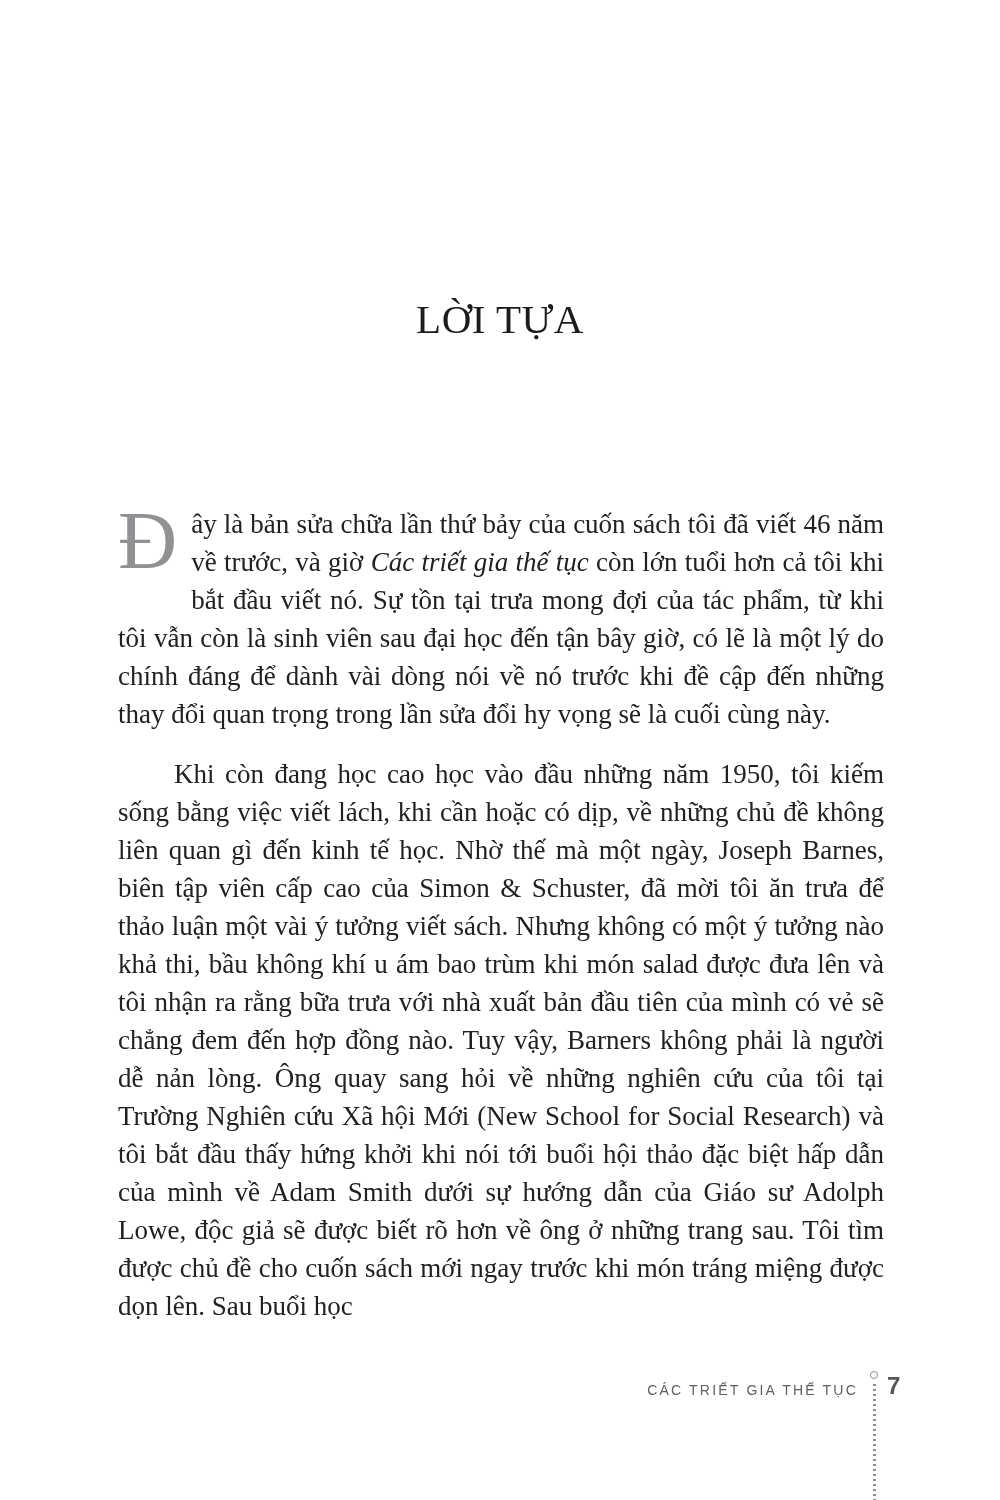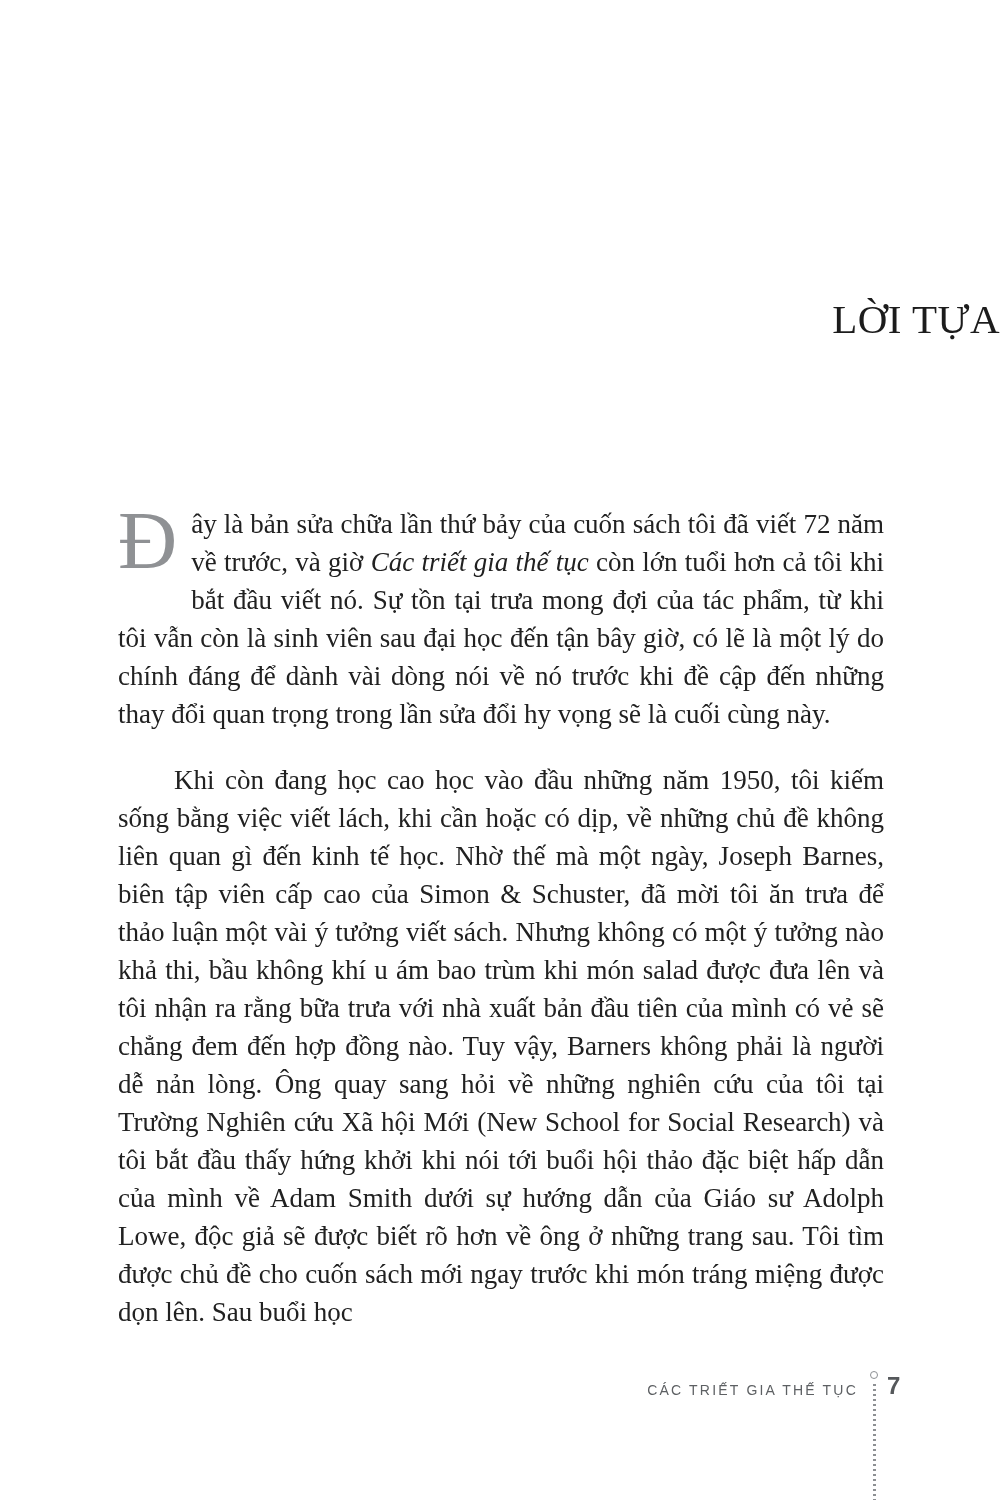--- a/index.html
+++ b/index.html
@@ -19,32 +19,32 @@
   
   .title-block {
     padding-top: 292px;
     text-align: center;
     color: #1c1c1c;
     font-size: 41px;
     line-height: 55px;
     letter-spacing: 0.5px;
     font-weight: 400;
   }
-  .title-line { display: block; text-align: right; }
+  .title-line { display: block; }
 
   
   .content {
     margin: 158px 116px 0 118px;
     font-size: 27px;
     line-height: 38px;
     color: #212121;
     text-align: justify;
   }
   .para { margin: 0; }
-  .para-indent { margin-top: 28px; text-indent: 56px; }
+  .para-indent { margin-top: 22px; text-indent: 56px; }
   .dropcap {
     float: left;
     font-size: 82px;
     line-height: 64px;
     height: 74px;
     padding-top: 4px;
     margin-right: 14px;
     color: #8f9194;
     font-family: "Liberation Serif", serif;
   }
@@ -96,21 +96,21 @@
 
 <div class="page">
 
   <div class="title-block">
     <span class="title-line">LỜI TỰA</span>
   </div>
 
   <div class="content">
     <p class="para">
       <span class="dropcap">Đ</span>
-      <span>ây là bản sửa chữa lần thứ bảy của cuốn sách tôi đã viết 72 năm về trước, và giờ </span>
+      <span>ây là bản sửa chữa lần thứ bảy của cuốn sách tôi đã viết 46 năm về trước, và giờ </span>
       <em class="italic-title">Các triết gia thế tục</em>
       <span> còn lớn tuổi hơn cả tôi khi bắt đầu viết nó. Sự tồn tại trưa mong đợi của tác phẩm, từ khi tôi vẫn còn là sinh viên sau đại học đến tận bây giờ, có lẽ là một lý do chính đáng để dành vài dòng nói về nó trước khi đề cập đến những thay đổi quan trọng trong lần sửa đổi hy vọng sẽ là cuối cùng này.</span>
     </p>
     <p class="para para-indent">Khi còn đang học cao học vào đầu những năm 1950, tôi kiếm sống bằng việc viết lách, khi cần hoặc có dịp, về những chủ đề không liên quan gì đến kinh tế học. Nhờ thế mà một ngày, Joseph Barnes, biên tập viên cấp cao của Simon &amp; Schuster, đã mời tôi ăn trưa để thảo luận một vài ý tưởng viết sách. Nhưng không có một ý tưởng nào khả thi, bầu không khí u ám bao trùm khi món salad được đưa lên và tôi nhận ra rằng bữa trưa với nhà xuất bản đầu tiên của mình có vẻ sẽ chẳng đem đến hợp đồng nào. Tuy vậy, Barners không phải là người dễ nản lòng. Ông quay sang hỏi về những nghiên cứu của tôi tại Trường Nghiên cứu Xã hội Mới (New School for Social Research) và tôi bắt đầu thấy hứng khởi khi nói tới buổi hội thảo đặc biệt hấp dẫn của mình về Adam Smith dưới sự hướng dẫn của Giáo sư Adolph Lowe, độc giả sẽ được biết rõ hơn về ông ở những trang sau. Tôi tìm được chủ đề cho cuốn sách mới ngay trước khi món tráng miệng được dọn lên. Sau buổi học</p>
   </div>
 
   <span class="running-title">CÁC TRIẾT GIA THẾ TỤC</span>
   <span class="footer-rule-circle"></span>
   <span class="footer-rule"></span>
   <span class="page-number">7</span>

